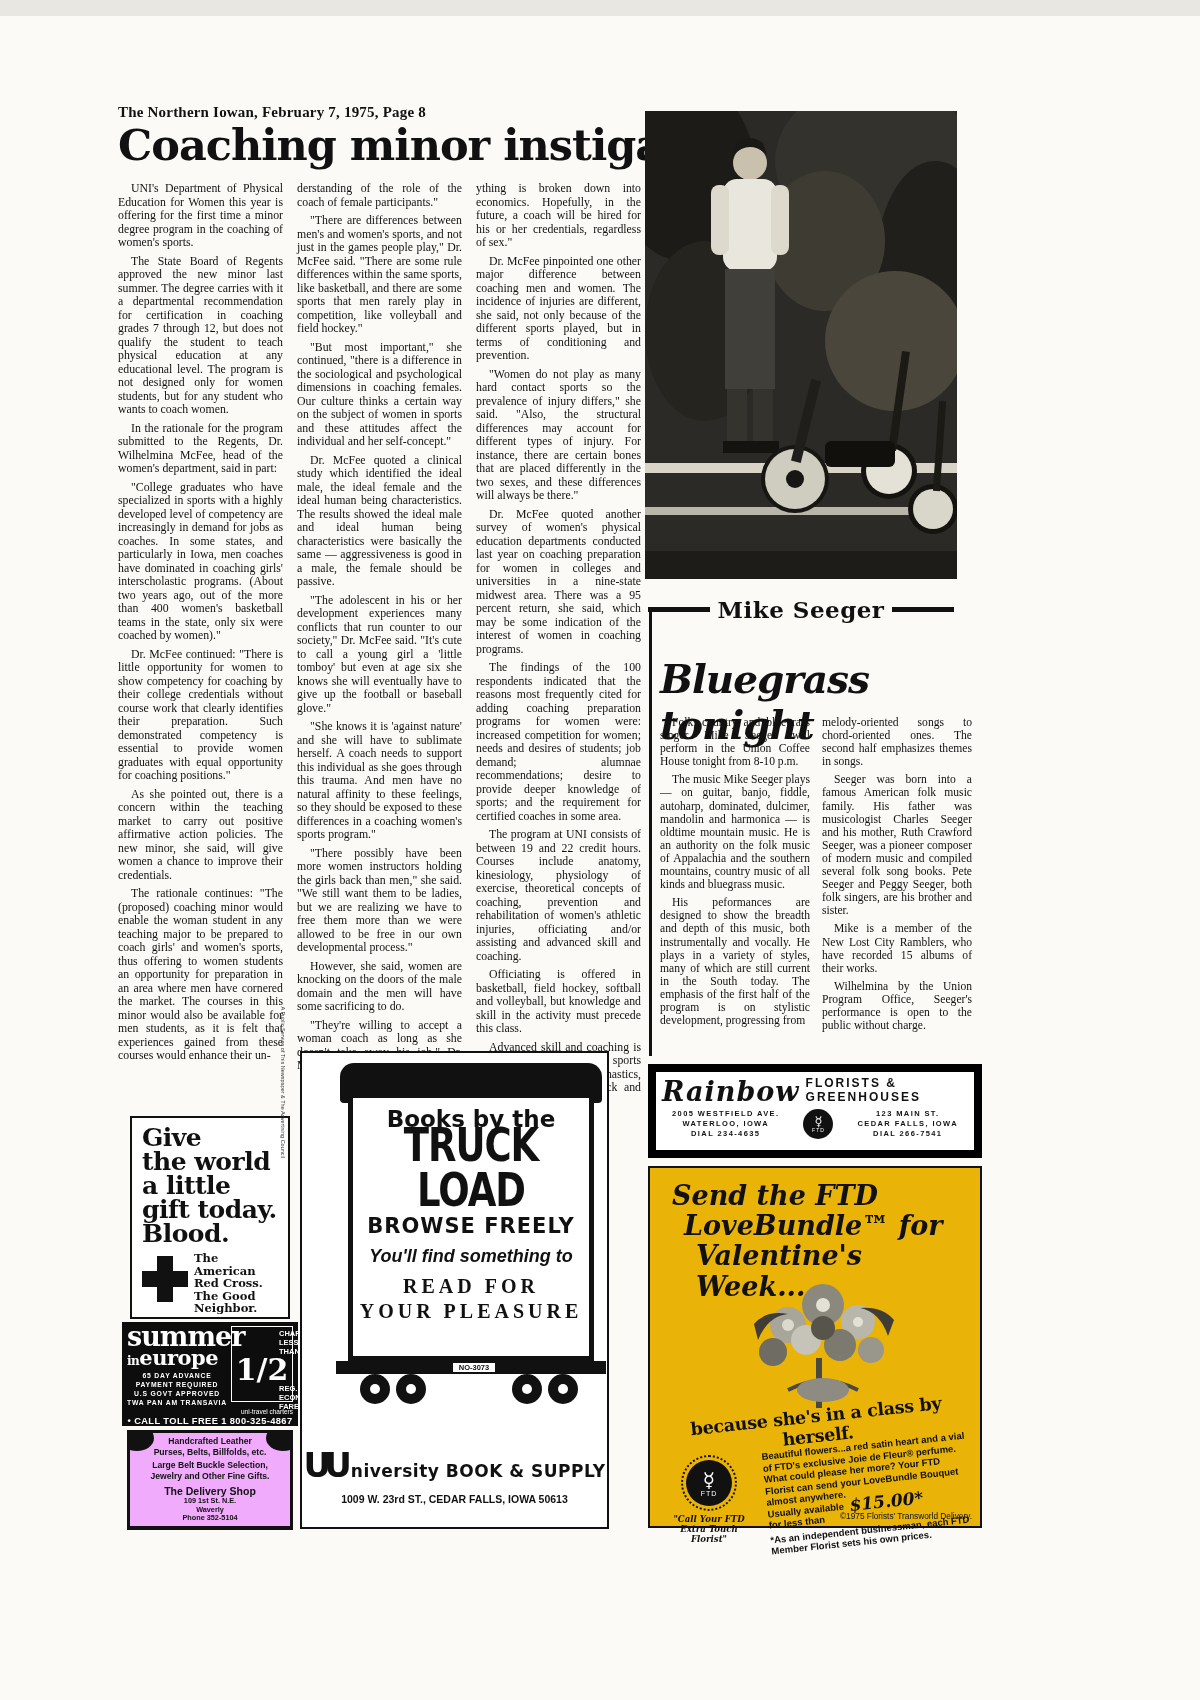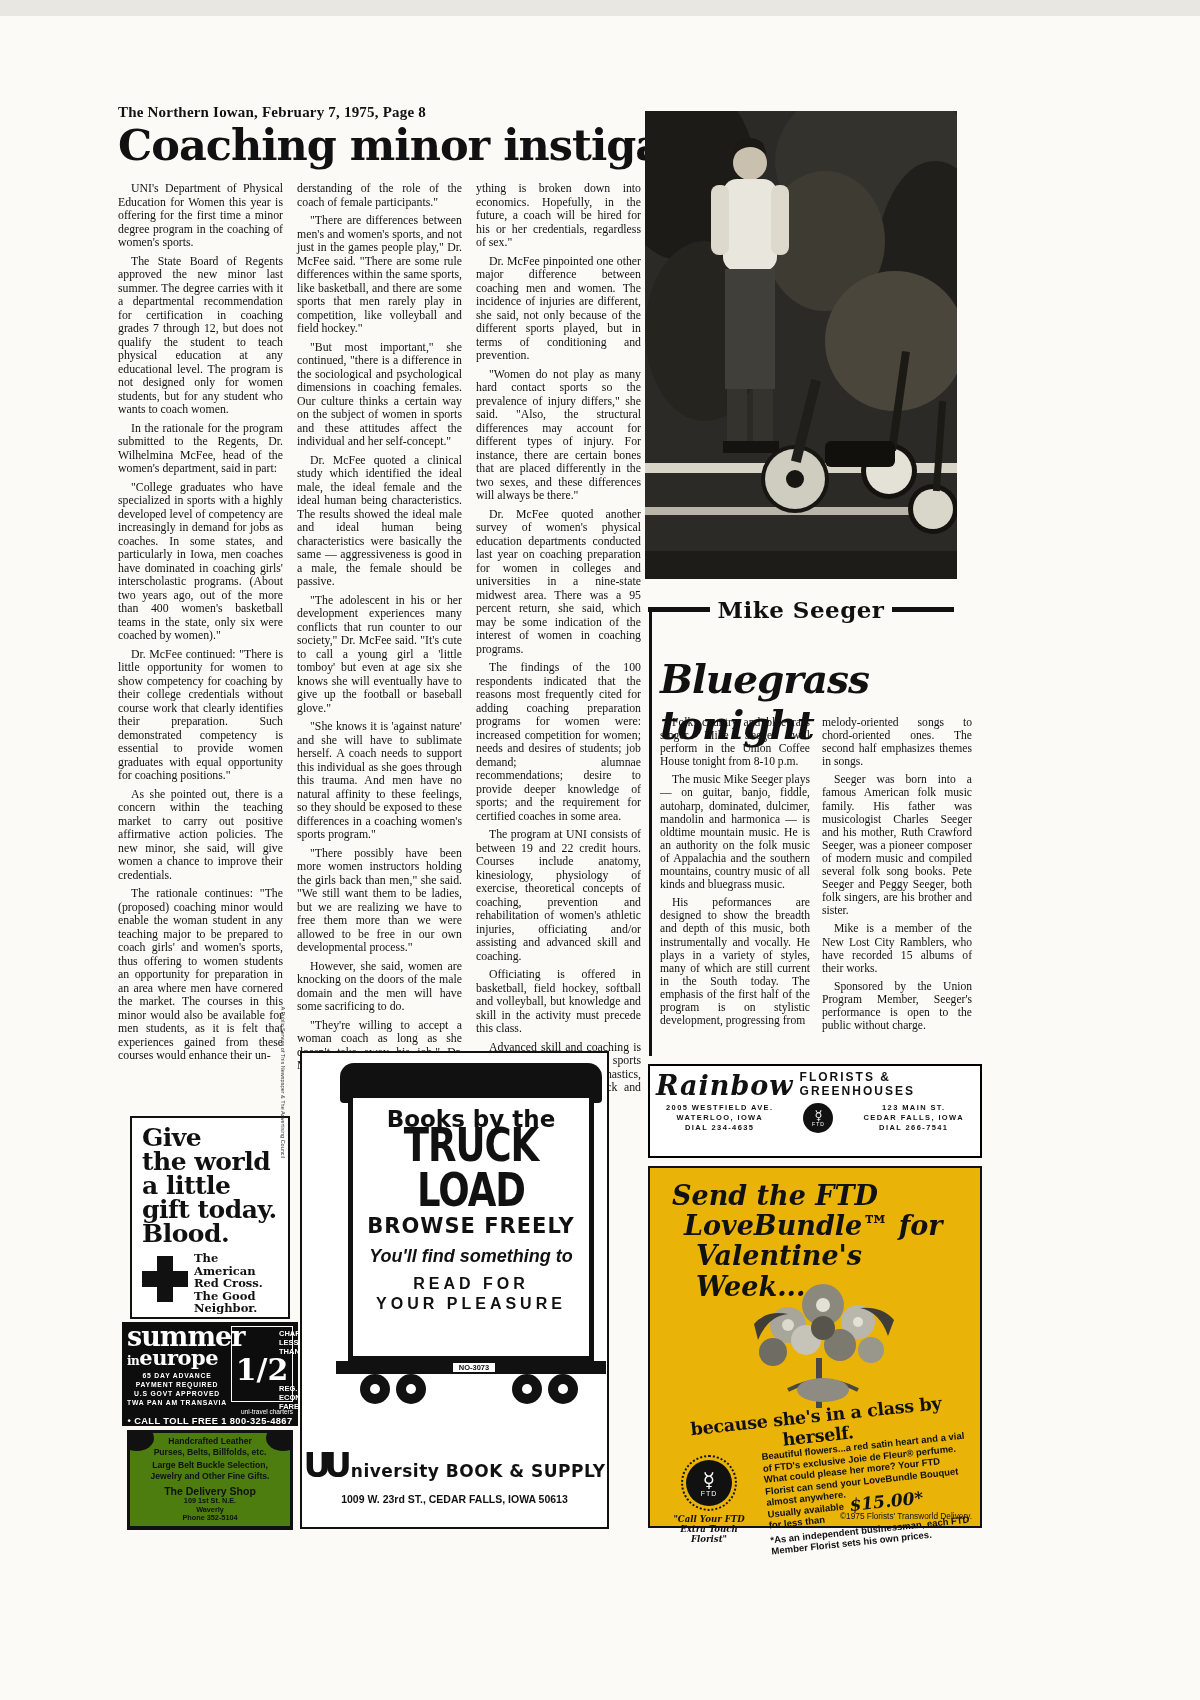--- a/index.html
+++ b/index.html
@@ -21,21 +21,21 @@
   .cap-bar{height:5px;background:#111;width:62px;}
   #caption{font-family:"DejaVu Serif",serif;font-size:23px;font-weight:bold;letter-spacing:.5px;}
   
   #vrule{left:649px;top:592px;width:2.5px;height:448px;background:#111;}
   #bg-head{left:660px;top:640px;width:310px;font-family:"DejaVu Serif",serif;font-style:italic;
            font-weight:bold;font-size:39px;letter-spacing:-1px;}
   #bg-cols{left:660px;top:700px;width:312px;display:flex;gap:12px;}
   .bgcol{width:150px;font-size:11.6px;line-height:13.1px;text-align:justify;}
   .bgcol p{margin:0 0 5px 0;text-indent:12px;}
   
-  #rainbow{left:648px;top:1048px;width:334px;height:94px;border:2px solid #000000;background:#fff;
+  #rainbow{left:648px;top:1048px;width:334px;height:94px;border:8px solid #000000;background:#fff;
            box-sizing:border-box;padding:4px 6px 2px;}
   #rb-top{display:flex;align-items:flex-end;justify-content:center;gap:6px;}
   #rb-name{font-style:italic;font-family:"DejaVu Serif",serif;font-size:27px;font-weight:bold;letter-spacing:1px;}
   #rb-sub{font-family:"Liberation Sans",sans-serif;font-size:12px;letter-spacing:2px;font-weight:bold;padding-bottom:3px;}
   #rb-row{display:flex;justify-content:space-between;align-items:center;margin-top:2px;padding:0 10px;}
   .rb-addr{font-family:"Liberation Sans",sans-serif;font-size:7.5px;font-weight:bold;letter-spacing:1.4px;
            text-align:center;line-height:10px;}
   .ftd-circle{width:30px;height:30px;border-radius:50%;background:#111;color:#fff;display:flex;
               flex-direction:column;align-items:center;justify-content:center;line-height:1;}
   .ftd-circle .merc{font-family:"DejaVu Sans",sans-serif;font-size:13px;}
@@ -61,42 +61,42 @@
   #sm-title2 .sm-in{font-size:12px;}
   .sm-small{font-family:"Liberation Sans",sans-serif;font-size:6.8px;font-weight:bold;letter-spacing:.8px;
             line-height:9px;text-align:center;}
   #sm-right{width:62px;border:1.5px solid #fff;box-sizing:border-box;text-align:center;padding-top:2px;height:76px;}
   #sm-right .t{font-family:"Liberation Sans",sans-serif;font-size:7.5px;font-weight:bold;line-height:9px;padding-left:47px;}
   #sm-half{font-family:"DejaVu Serif",serif;font-size:30px;font-weight:bold;line-height:28px;}
   #sm-uni{font-family:"Liberation Sans",sans-serif;font-size:6.5px;text-align:right;margin-top:1px;}
   #sm-call{font-family:"Liberation Sans",sans-serif;font-size:9.3px;font-weight:bold;text-align:center;
            letter-spacing:.4px;margin-top:1px;}
   
-  #leather{left:127px;top:1414px;width:166px;height:100px;border:3px solid #111;background:#4d7c0f;
+  #leather{left:127px;top:1414px;width:166px;height:100px;border:3px solid #111;background:#f0abfc;
            box-sizing:border-box;text-align:center;padding-top:3px;position:absolute;overflow:hidden;}
   #leather::before,#leather::after{content:"";position:absolute;top:-8px;width:34px;height:26px;background:#111;border-radius:50%;}
   #leather::before{left:-10px;} #leather::after{right:-10px;}
   .lt-b{font-family:"Liberation Sans",sans-serif;font-weight:bold;font-size:8.6px;line-height:10.5px;}
   .lt-gap{margin-top:3px;}
   #lt-name{font-family:"Liberation Sans",sans-serif;font-weight:bold;font-size:10.5px;margin-top:4px;}
   .lt-s{font-family:"Liberation Sans",sans-serif;font-weight:bold;font-size:7.3px;line-height:8.6px;}
   #lt-note{border-top:1px solid #111;margin-top:3px;padding-top:2px;font-family:"Liberation Sans",sans-serif;
            font-weight:bold;font-size:7.3px;}
   
   #books{left:300px;top:1035px;width:309px;height:478px;border:2.5px solid #111;background:#fff;
          box-sizing:border-box;}
   #tarp{position:absolute;left:38px;top:10px;width:262px;height:40px;background:#111;border-radius:14px 14px 4px 4px;}
   #truck-body{position:absolute;left:46px;top:40px;width:246px;height:268px;background:#fff;
               border:5px solid #111;box-sizing:border-box;text-align:center;}
   .bk-l1{font-family:"DejaVu Sans",sans-serif;font-weight:bold;font-size:23px;margin-top:8px;}
   .bk-l2{font-family:"DejaVu Sans",sans-serif;font-weight:bold;font-size:37px;letter-spacing:-1px;
          line-height:36px;transform:scaleY(1.25);}
   .bk-l3{font-family:"DejaVu Sans",sans-serif;font-weight:bold;font-size:21px;letter-spacing:1px;margin-top:10px;}
   .bk-l4{font-family:Liberation Sans, sans-serif;font-style:italic;font-weight:bold;font-size:18px;margin-top:8px;}
-  .bk-l5{font-family:Liberation Sans, sans-serif;font-weight:bold;font-size:16px;letter-spacing:4px;margin-top:8px;}
+  .bk-l5{font-family:Liberation Serif, serif;font-weight:bold;font-size:20px;letter-spacing:4px;margin-top:8px;}
   #bumper{position:absolute;left:34px;top:308px;width:270px;height:13px;background:#111;}
   #plate{position:absolute;left:150px;top:309px;width:44px;height:11px;background:#fff;border:1px solid #111;
          font-family:"Liberation Sans",sans-serif;font-size:7.5px;font-weight:bold;text-align:center;line-height:10px;box-sizing:border-box;}
   .wheel{position:absolute;top:321px;width:30px;height:30px;border-radius:50%;background:#111;}
   .wheel .hub{position:absolute;left:10px;top:10px;width:10px;height:10px;border-radius:50%;background:#fff;}
   #bk-logo{position:absolute;left:0;top:392px;width:100%;text-align:center;font-family:"DejaVu Sans",sans-serif;
            font-weight:bold;}
   #bk-mark{font-size:34px;letter-spacing:-7px;margin-right:6px;}
   #bk-rest{font-size:17px;letter-spacing:.5px;}
   #bk-addr{position:absolute;left:0;top:440px;width:100%;text-align:center;
@@ -217,21 +217,21 @@
   <div class="abs" id="bg-cols">
     <div class="bgcol">
       <p>Folk, country and bluegrass singer Mike Seeger will perform in the Union Coffee House tonight from 8-10 p.m.</p>
       <p>The music Mike Seeger plays — on guitar, banjo, fiddle, autoharp, dominated, dulcimer, mandolin and harmonica — is oldtime mountain music. He is an authority on the folk music of Appalachia and the southern mountains, country music of all kinds and bluegrass music.</p>
       <p>His peformances are designed to show the breadth and depth of this music, both instrumentally and vocally. He plays in a variety of styles, many of which are still current in the South today. The emphasis of the first half of the program is on stylistic development, progressing from</p>
     </div>
     <div class="bgcol">
       <p style="text-indent:0">melody-oriented songs to chord-oriented ones. The second half emphasizes themes in songs.</p>
       <p>Seeger was born into a famous American folk music family. His father was musicologist Charles Seeger and his mother, Ruth Crawford Seeger, was a pioneer composer of modern music and compiled several folk song books. Pete Seeger and Peggy Seeger, both folk singers, are his brother and sister.</p>
       <p>Mike is a member of the New Lost City Ramblers, who have recorded 15 albums of their works.</p>
-      <p>Sponsored by the Union Program Member, Seeger's performance is open to the public without charge.</p>
+      <p>Wilhelmina by the Union Program Office, Seeger's performance is open to the public without charge.</p>
     </div>
   </div>
 
   <div class="abs" id="rainbow">
     <div id="rb-top">
       <div id="rb-name">Rainbow</div>
       <div id="rb-sub">FLORISTS  &amp;  GREENHOUSES</div>
     </div>
     <div id="rb-row">
       <div class="rb-addr">

